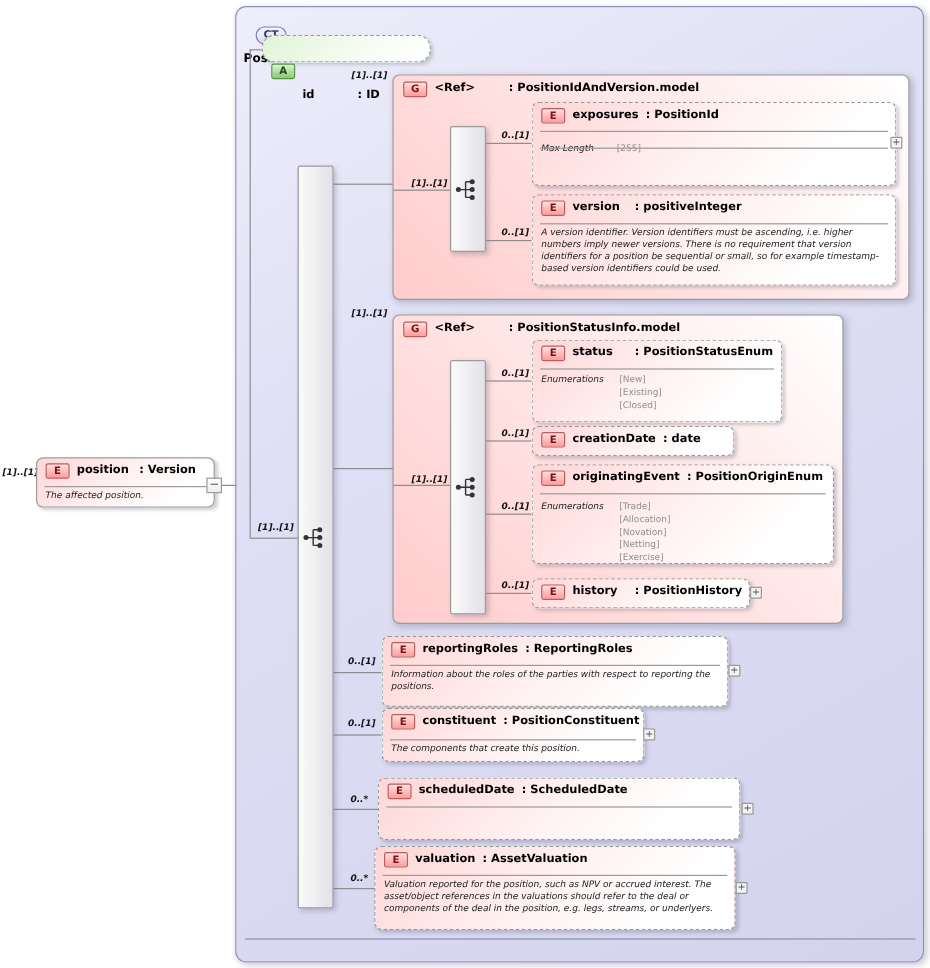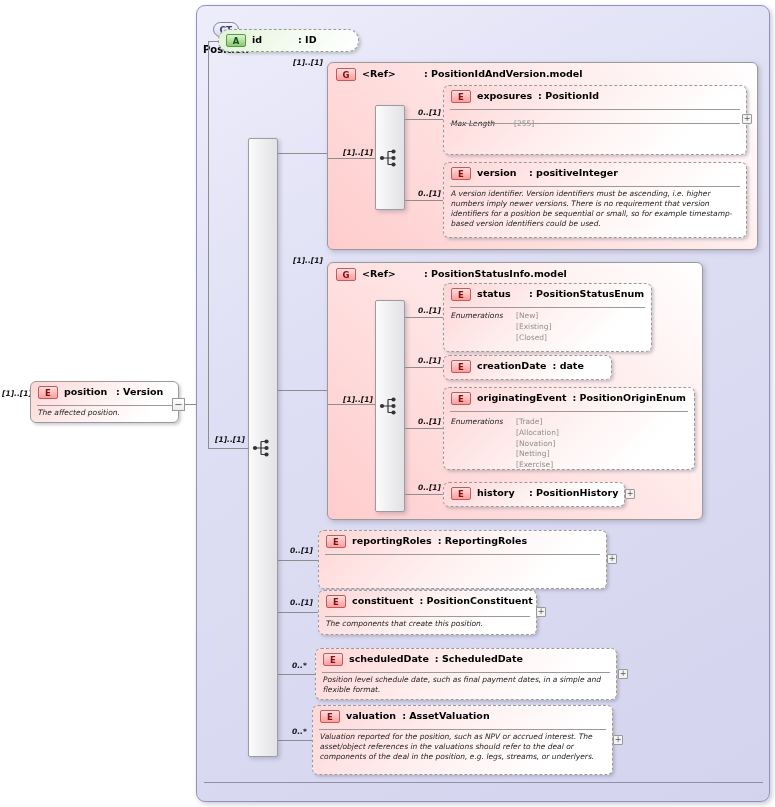--- a/index.html
+++ b/index.html
@@ -103,21 +103,21 @@
       <span>: Version</span>
     </div>
     <div class="rule" style="top:23px;"></div>
     <div class="desc" style="top:26px;">The affected position.</div>
   </div>
   <div class="toggle toggle-minus" style="left:172px;top:398px;">−</div>
 
   <div class="abs attr-box" style="left:218px;top:29px;width:141px;height:23px;">
     <div class="elem-header" style="padding-top:4px;">
       <span class="badge badge-a">A</span>
-      <span class="ename" style="min-width:40px;">id</span>
+      <span class="ename" style="min-width:40px;margin-top:40px;">id</span>
       <span>: ID</span>
     </div>
   </div>
 
   <span class="card" style="left:215px;top:435px;">[1]..[1]</span>
   <div class="bar" style="left:248px;top:138px;height:619px;"></div>
   <span class="seq" style="left:252px;top:437px;">
     <svg width="20" height="22" viewBox="0 0 20 22">
       <circle cx="3" cy="11" r="2.1" fill="#333"></circle>
       <path d="M3 11 H9 M9 4.5 V17.5 M9 4.5 H13 M9 11 H13 M9 17.5 H13" stroke="#333" stroke-width="1.2" fill="none"></path>
@@ -256,20 +256,21 @@
   <div class="toggle toggle-plus" style="left:625px;top:489px;">+</div>
 
   <span class="card" style="left:290px;top:546px;">0..[1]</span>
   <div class="abs elem-box dashed shadow-s" style="left:318px;top:530px;width:289px;height:59px;">
     <div class="elem-header">
       <span class="badge badge-e">E</span>
       <span>reportingRoles</span>
       <span>: ReportingRoles</span>
     </div>
     <div class="rule" style="top:23px;"></div>
+    <div class="desc" style="top:26px;">Information about the roles of the parties with respect to reporting the positions.</div>
   </div>
   <div class="toggle toggle-plus" style="left:607px;top:554px;">+</div>
 
   <span class="card" style="left:290px;top:598px;">0..[1]</span>
   <div class="abs elem-box dashed shadow-s" style="left:318px;top:590px;width:219px;height:45px;">
     <div class="elem-header">
       <span class="badge badge-e">E</span>
       <span>constituent</span>
       <span>: PositionConstituent</span>
     </div>
@@ -279,21 +280,20 @@
   <div class="toggle toggle-plus" style="left:536px;top:607px;">+</div>
 
   <span class="card" style="left:292px;top:661px;">0..*</span>
   <div class="abs elem-box dashed shadow-s" style="left:315px;top:648px;width:302px;height:52px;">
     <div class="elem-header">
       <span class="badge badge-e">E</span>
       <span>scheduledDate</span>
       <span>: ScheduledDate</span>
     </div>
     <div class="rule" style="top:23px;"></div>
-    <div class="desc" style="top:26px;">Position level schedule date, such as final payment dates, in a simple and flexible format.</div>
   </div>
   <div class="toggle toggle-plus" style="left:618px;top:669px;">+</div>
 
   <span class="card" style="left:292px;top:727px;">0..*</span>
   <div class="abs elem-box dashed shadow-s" style="left:312px;top:705px;width:301px;height:70px;">
     <div class="elem-header">
       <span class="badge badge-e">E</span>
       <span>valuation</span>
       <span>: AssetValuation</span>
     </div>

